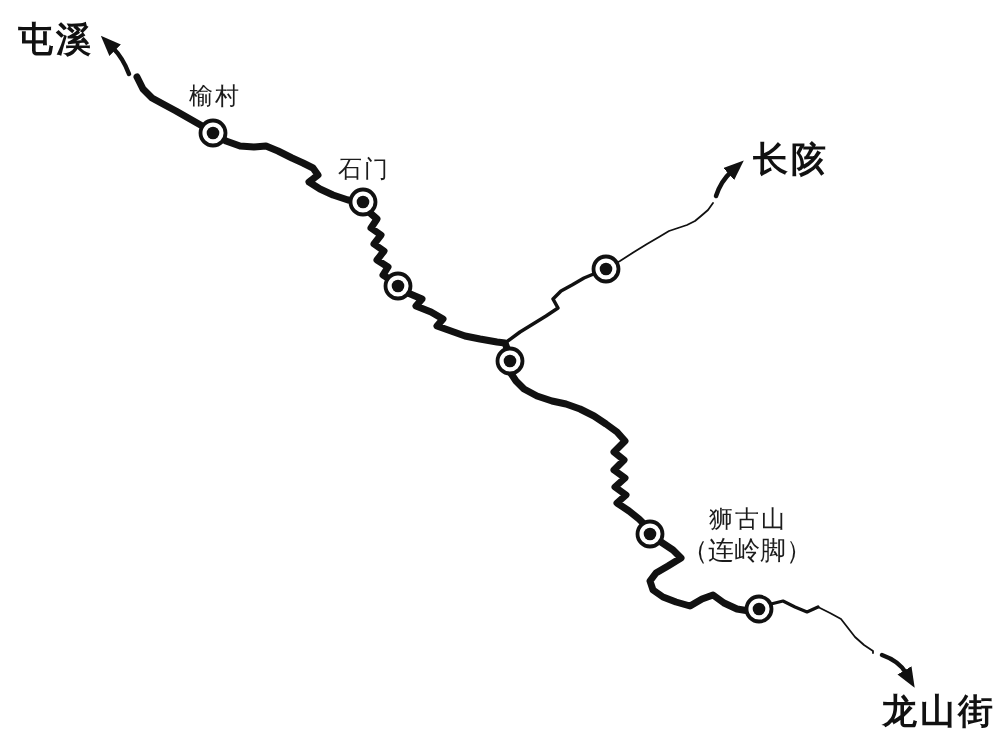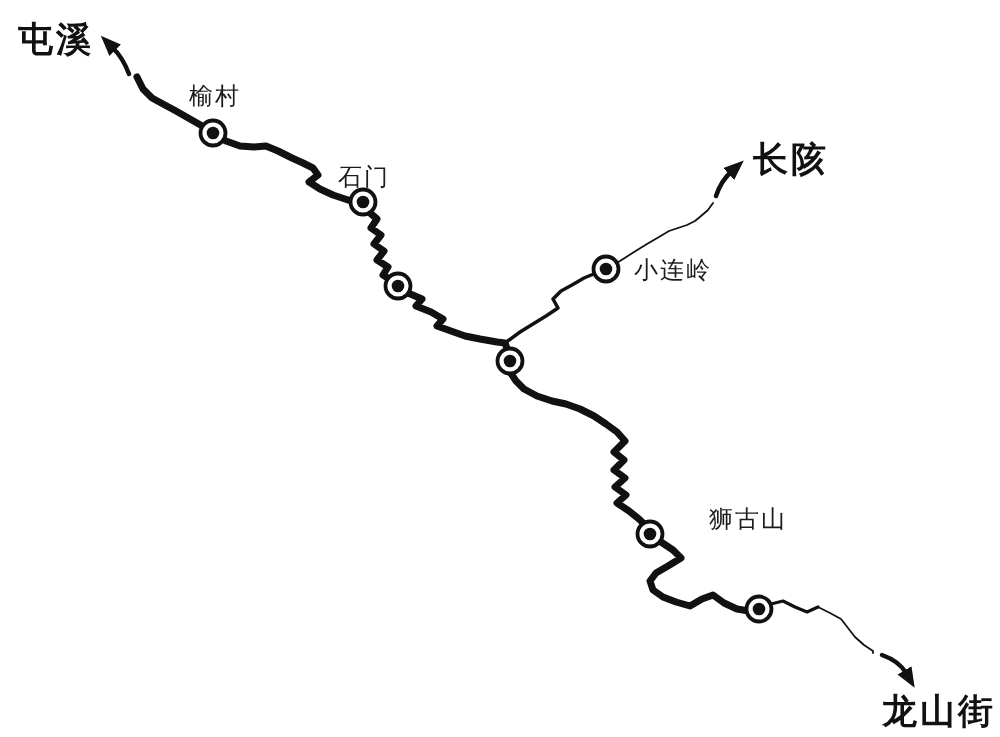--- a/index.html
+++ b/index.html
@@ -112,23 +112,23 @@
   </svg>
 
   <div class="lbl terminal" style="left:56px; top:39px">屯溪</div>
 
   <div class="lbl terminal" style="left:791px; top:159px">长陔</div>
 
   <div class="lbl terminal" style="left:939px; top:711px">龙山街</div>
 
   <div class="lbl station" style="left:215px; top:96px">榆村</div>
 
-  <div class="lbl station" style="left:364px; top:177px">石门</div>
+  <div class="lbl station" style="left:364px; top:169px">石门</div>
 
 
 
-  <div class="lbl station" style="left:673px; top:270px">小连岭</div>
 
   <div class="lbl station" style="left:748px; top:519px">狮古山</div>
 
+  <div class="lbl station sub" style="left:747px; top:550px">（连岭脚）</div>
 
 
 </div>
 
 </body></html>

